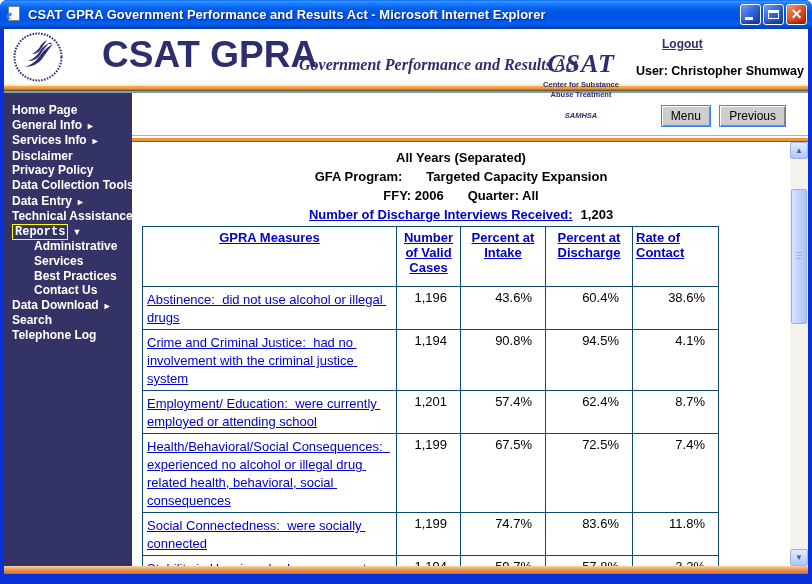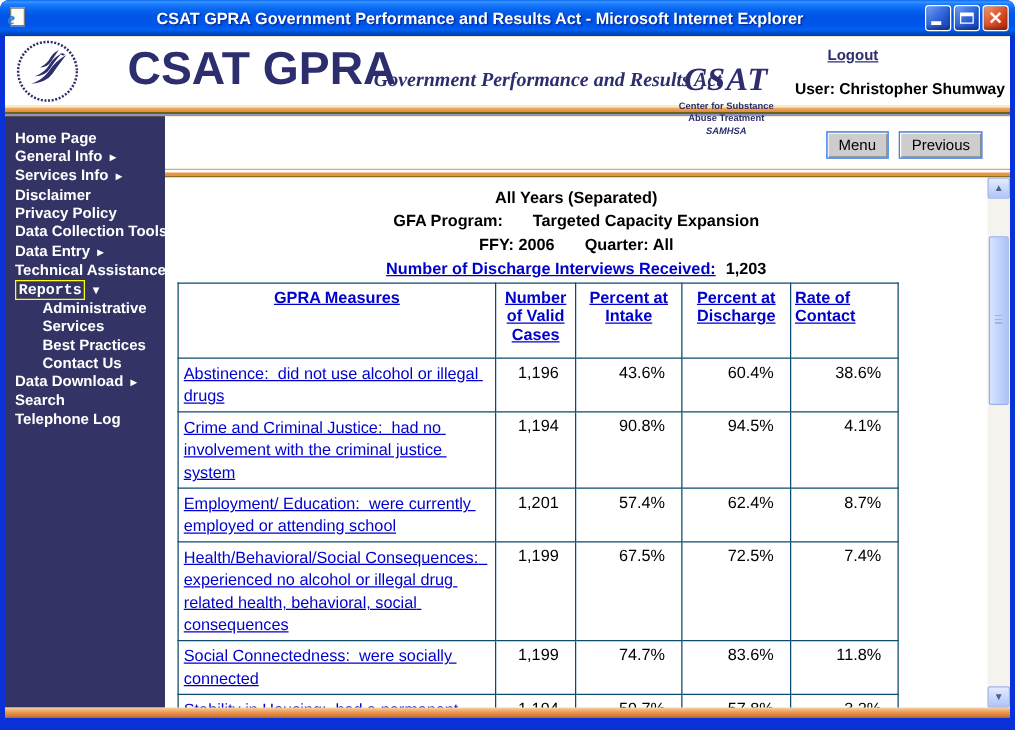--- a/index.html
+++ b/index.html
@@ -8,40 +8,40 @@
   
   .window{ position:relative; width:812px; height:584px; background:#0831D9; border-radius:7px 7px 0 0; }
   .titlebar{
     height:29px; display:flex; align-items:center; padding:0 5px 0 6px;
     border-radius:7px 7px 0 0;
     background:linear-gradient(180deg,#0A6CF1 0%,#3C95FF 6%,#1E7FFF 10%,#0563EE 28%,#0054E3 45%,#0055EB 70%,#0260F2 82%,#0046BF 94%,#003DA5 100%);
   }
   .ie-icon{ width:17px; height:17px; margin-right:5px; position:relative; flex:0 0 auto; }
   .ie-icon .page{ position:absolute; left:2px; top:0; width:12px; height:15px; background:#FDFDF6; border:1px solid #7E7E7E; }
   .ie-icon .e{ position:absolute; left:0px; top:1px; font:bold 13px "Liberation Serif",serif; color:#2F7DE0; font-style:italic; text-shadow:0 0 1px #1B5FBE; }
-  .title-text{ color:#fff; font-weight:bold; font-size:13px; text-shadow:1px 1px 1px #00268E; white-space:nowrap; overflow:hidden; flex:1;text-align:center; }
+  .title-text{ color:#fff; font-weight:bold; font-size:13px; text-shadow:1px 1px 1px #00268E; white-space:nowrap; overflow:hidden; flex:1; }
   .winbtns{ display:flex; gap:2px; }
   .wbtn{ width:21px; height:21px; border-radius:3px; border:1px solid #fff; position:relative;
          background:linear-gradient(135deg,#7AA4F2 0%,#3C6FE0 40%,#2053C8 70%,#1D43B0 100%); box-shadow: inset 0 -2px 3px rgba(0,0,40,.35);}
   .wbtn.close{ background:linear-gradient(135deg,#F0A080 0%,#E06038 40%,#CC3912 75%,#B53010 100%); }
   .glyph-min{ position:absolute; left:4px; bottom:4px; width:8px; height:3px; background:#fff; }
   .glyph-max{ position:absolute; left:4px; top:5px; width:11px; height:9px; border:1px solid #fff; border-top:3px solid #fff; }
   .glyph-x{ position:absolute; left:0; top:1px; width:100%; text-align:center; color:#fff; font:bold 14px "Liberation Sans",sans-serif; }
 
   .body-area{ position:absolute; top:29px; left:4px; right:4px; bottom:10px; background:#eab308; display:flex; flex-direction:column; }
 
   
   .header{ position:relative; height:55px; background:#fff; flex:0 0 auto; }
   .hhs-logo{ position:absolute; left:8px; top:2px; }
   .brand-title{ position:absolute; left:98px; top:5px; font:bold 37px "Liberation Sans",sans-serif; color:#2D2E6E; letter-spacing:0px; }
   .brand-sub{ position:absolute; left:295px; top:27px; font:bold italic 16px "Liberation Serif",serif; color:#2D2E6E; }
   .csat-logo{ position:absolute; left:534px; top:4px; width:86px; text-align:center; color:#2D2E6E; line-height:1; }
   .csat-logo .big{ font:bold italic 26px "Liberation Serif",serif; letter-spacing:1px;margin-top:16px; }
   .csat-logo .small{ font:bold 7.5px "Liberation Sans",sans-serif; margin-top:1px; }
-  .csat-logo .samhsa{ font:bold italic 7.5px "Liberation Sans",sans-serif; margin-top:1px; }
+  .csat-logo .samhsa{ font:bold italic 7.5px "Liberation Sans",sans-serif; margin-top:12px; }
   .logout{ position:absolute; left:658px; top:8px; font:bold 12px "Liberation Sans",sans-serif; color:#2D2E6E; text-decoration:underline; cursor:pointer; }
   .user{ position:absolute; right:4px; top:35px; font:bold 12.5px "Liberation Sans",sans-serif; color:#000; }
 
   .stripe-top{ height:9px; flex:0 0 auto;
     background:linear-gradient(180deg,#F8ECC4 0%,#F8ECC4 20%,#F2AC62 26%,#E48D40 58%,#6F5F17 66%,#6F5F17 76%,#8497C5 80%,#8497C5 100%); }
   .stripe-bottom{ height:8px; flex:0 0 auto;
     background:linear-gradient(180deg,#F6D7A8 0%,#F0B277 25%,#E8914C 55%,#D87E3A 82%,#C06A2E 100%); }
 
   
   .main{ flex:1; display:flex; min-height:0; }

